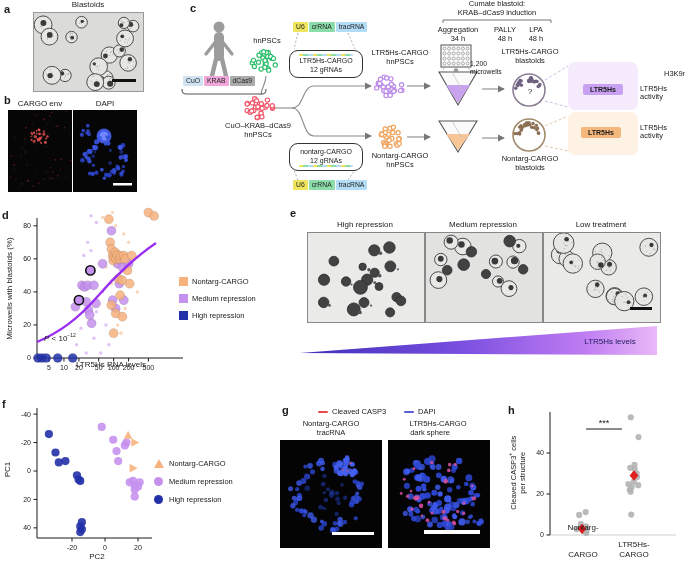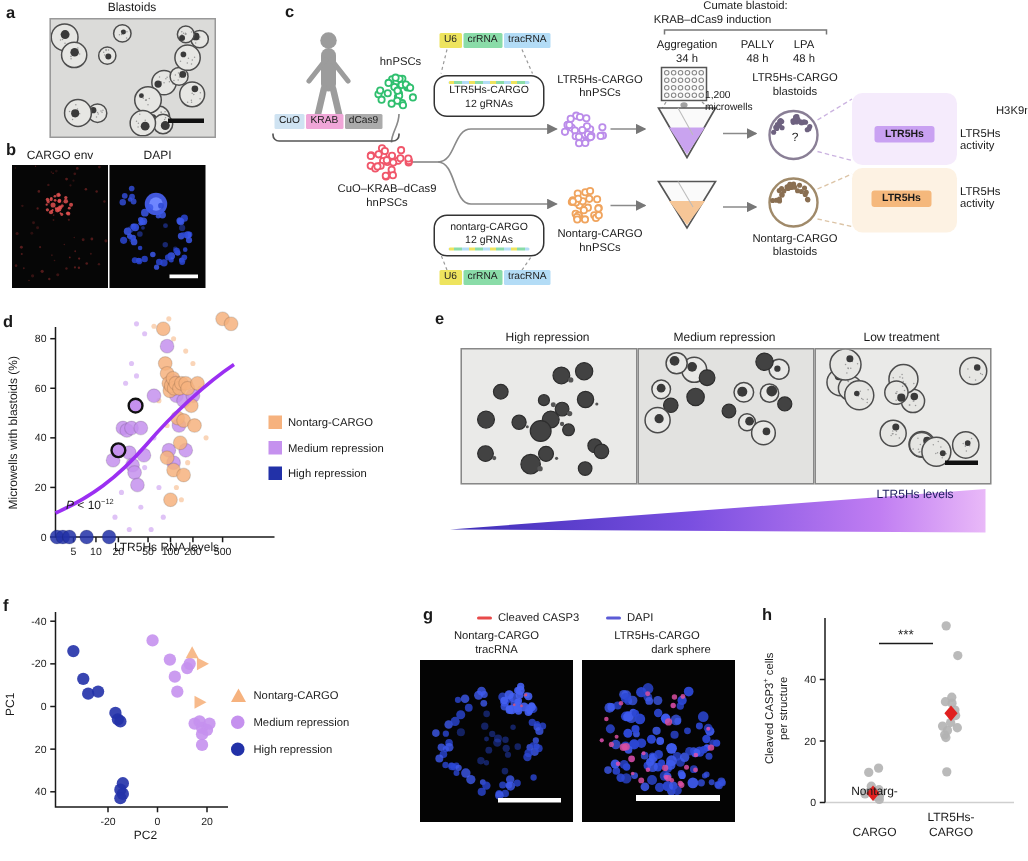--- a/index.html
+++ b/index.html
@@ -656,21 +656,21 @@
     <span style="background:#b3dcf6">tracRNA</span>
   </div>
   <div class="grect" style="left:289px;top:50px">
     <div class="strip"></div>
     <div>LTR5Hs-CARGO</div>
     <div>12 gRNAs</div>
   </div>
   <div class="t" style="left:400px;top:49px">LTR5Hs-CARGO</div>
   <div class="t" style="left:400px;top:57.5px">hnPSCs</div>
   <div class="t" style="left:497px;top:0px">Cumate blastoid:</div>
-  <div class="t" style="left:475px;top:8.5px">KRAB–dCas9 induction</div>
+  <div class="t" style="left:497px;top:8.5px">KRAB–dCas9 induction</div>
   <div class="t" style="left:458px;top:26px">Aggregation</div>
   <div class="t" style="left:458px;top:34.5px">34 h</div>
   <div class="t" style="left:505px;top:26px">PALLY</div>
   <div class="t" style="left:505px;top:34.5px">48 h</div>
   <div class="t" style="left:536px;top:26px">LPA</div>
   <div class="t" style="left:536px;top:34.5px">48 h</div>
   <div class="tl" style="left:470px;top:60px;font-size:6.8px">1,200</div>
   <div class="tl" style="left:470px;top:67.5px;font-size:6.8px">microwells</div>
   <div class="t" style="left:530px;top:48px">LTR5Hs-CARGO</div>
   <div class="t" style="left:530px;top:56.5px">blastoids</div>
@@ -998,21 +998,21 @@
         <circle cx="108.6460541760344" cy="13.528236382568409" r="0.5" fill="#999"></circle>
         <circle cx="107.90072738516665" cy="10.807757651663366" r="0.5" fill="#999"></circle>
         <circle cx="109.74637702891506" cy="16.002389715254196" r="0.5" fill="#999"></circle>
         <circle cx="102.39362486227779" cy="18.561250697445036" r="0.5" fill="#999"></circle>
         <circle cx="106.37893183404582" cy="20.41090671427264" r="0.5" fill="#999"></circle>
         <circle cx="101.29995663610345" cy="13.040683239213433" r="0.5" fill="#999"></circle>
         <circle cx="107.46487071849475" cy="12.005743088098802" r="2.1530792650766672" fill="#3a3a3a"></circle>
         <rect x="86" y="74" width="22" height="3" fill="#111"></rect>
       </svg>
     </div>
-  <div class="t" style="left:610px;top:326px;font-size:8px;color:#1c1c5e">LTR5Hs levels</div>
+  <div class="t" style="left:610px;top:338px;font-size:8px;color:#1c1c5e">LTR5Hs levels</div>
 
   <div class="pl" style="left:2px;top:398px">f</div>
   <svg id="chart-f" width="260" height="174" style="left:0;top:400px">
       <path d="M37,8 L37,138 L152,138" stroke="#1a1a1a" fill="none" stroke-width="1"></path>
       <line x1="72" y1="138" x2="72" y2="141.5" stroke="#1a1a1a"></line>
       <text x="72" y="150" text-anchor="middle" font-size="7" fill="#1a1a1a">-20</text>
       <line x1="105" y1="138" x2="105" y2="141.5" stroke="#1a1a1a"></line>
       <text x="105" y="150" text-anchor="middle" font-size="7" fill="#1a1a1a">0</text>
       <line x1="138" y1="138" x2="138" y2="141.5" stroke="#1a1a1a"></line>
       <text x="138" y="150" text-anchor="middle" font-size="7" fill="#1a1a1a">20</text>
@@ -1064,21 +1064,21 @@
   <div class="tl" style="left:169px;top:496px">High repression</div>
 
   <div class="pl" style="left:282px;top:404px">g</div>
   <div class="dash" style="left:318px;top:411px;background:#e84a4a"></div>
   <div class="tl" style="left:332px;top:408px">Cleaved CASP3</div>
   <div class="dash" style="left:404px;top:411px;background:#5b5bd6"></div>
   <div class="tl" style="left:418px;top:408px">DAPI</div>
   <div class="t" style="left:331px;top:420px">Nontarg-CARGO</div>
   <div class="t" style="left:331px;top:428.5px">tracRNA</div>
   <div class="t" style="left:438px;top:420px">LTR5Hs-CARGO</div>
-  <div class="t" style="left:454px;top:428.5px">dark sphere</div>
+  <div class="t" style="left:430px;top:428.5px">dark sphere</div>
   <div class="img" style="left:280px;top:440px;width:102px;height:108px;background:#040404">
       <svg id="img-g1" width="102" height="108" style="left:0;top:0">
         <circle cx="30.022987026955605" cy="25.807938968604194" r="2.8745585889788345" fill="#3e5aec" opacity="0.8"></circle>
         <circle cx="20.904607600730056" cy="70.3416732946528" r="1.9978272843174636" fill="#2c47d4" opacity="0.8"></circle>
         <circle cx="59.91024633146805" cy="26.15726173066197" r="2.3165511165047064" fill="#2c47d4" opacity="0.8"></circle>
         <circle cx="19.096634191300204" cy="43.03446131750293" r="2.834954890678637" fill="#3e5aec" opacity="0.8"></circle>
         <circle cx="39.031962005252595" cy="23.50216581536585" r="2.997971283667721" fill="#3e5aec" opacity="0.8"></circle>
         <circle cx="73.12789864248315" cy="32.47502804496615" r="2.904033400746994" fill="#2c47d4" opacity="0.8"></circle>
         <circle cx="79.60346997217107" cy="47.31798722703137" r="2.7252218030393123" fill="#3e5aec" opacity="0.8"></circle>
         <circle cx="60.113089190273655" cy="79.66773767765292" r="2.814153733756393" fill="#3e5aec" opacity="0.8"></circle>

